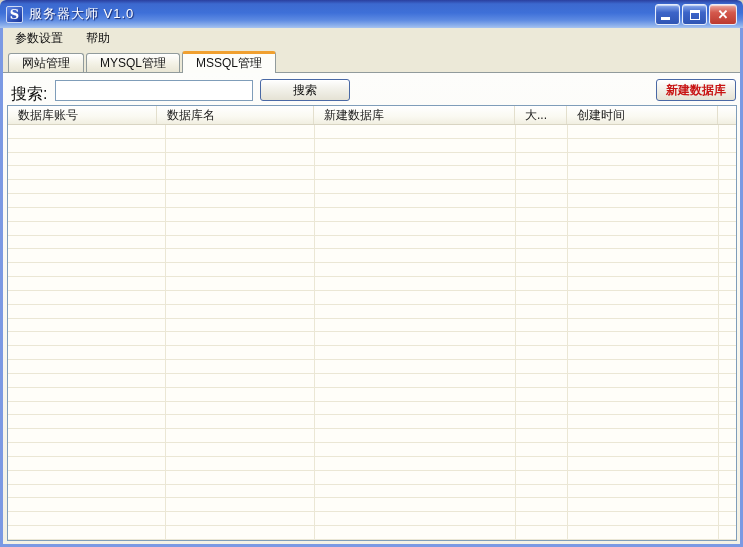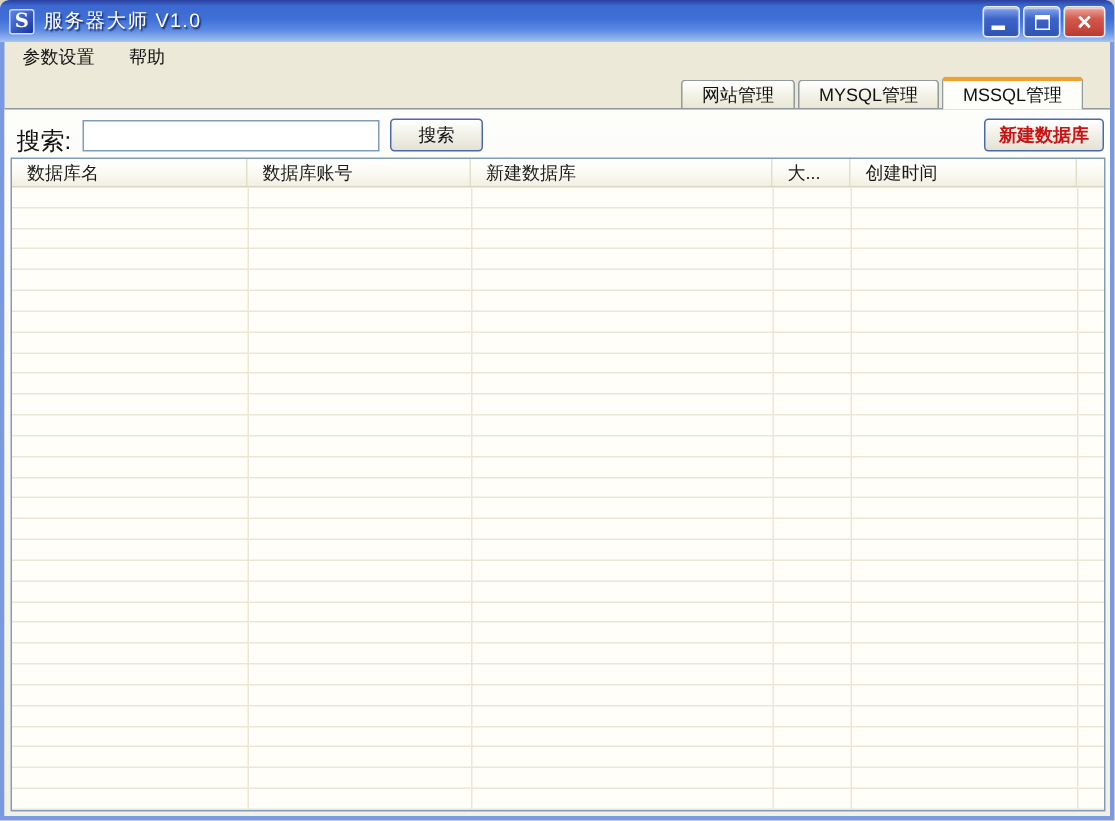--- a/index.html
+++ b/index.html
@@ -50,22 +50,22 @@
     background:#ece9d8;
   }
   .menubar{
     position:absolute;top:0;left:0;right:0;height:22px;
     display:flex;align-items:flex-start;padding-left:9px;gap:17px;
     font-size:12px;color:#111;
   }
   .menu-item{padding:2px 3px;}
   
   .tabstrip{
-    position:absolute;top:22px;left:0;right:16px;height:22px;
-    display:flex;align-items:flex-end;padding-left:5px;justify-content:flex-end;
+    position:absolute;top:22px;left:0;right:4px;height:22px;
+    display:flex;align-items:flex-end;padding-left:5px;
   }
   .tab{
     height:19px;padding:0 13px;margin-right:2px;
     display:flex;align-items:center;font-size:12px;color:#111;
     background:linear-gradient(180deg,#ffffff,#f2f0e3 60%,#e9e6d5);
     border:1px solid #919b9c;border-bottom:none;
     border-radius:3px 3px 0 0;position:relative;z-index:1;
   }
   .tab.active{
     height:22px;z-index:3;background:#fdfdfa;
@@ -81,21 +81,21 @@
   .search-input{
     position:absolute;left:52px;top:7px;width:198px;height:21px;
     border:1px solid #7f9db9;background:#fff;font-size:12px;padding:0 4px;outline:none;
   }
   .xp-btn{
     position:absolute;top:6px;height:22px;border:1px solid #4a69a5;border-radius:3px;
     background:linear-gradient(180deg,#ffffff,#f2f1ea 45%,#e5e2d4);
     box-shadow:inset 0 1px 0 #fff;
     font-size:12px;color:#111;font-family:inherit;cursor:default;
   }
-  .search-btn{left:257px;width:62px;}
+  .search-btn{left:257px;width:90px;}
   .newdb-btn{right:4px;width:80px;color:#c81414;font-weight:bold;}
   
   .table{
     position:absolute;left:4px;right:3px;top:32px;bottom:3px;
     border:1px solid #7f9db9;background:#fffef9;
     display:flex;flex-direction:column;overflow:hidden;
   }
   .thead{
     height:19px;flex:none;display:flex;
     background:linear-gradient(180deg,#ffffff,#faf9f1 60%,#f1efe1);
@@ -147,22 +147,22 @@
       </div>
 
     <div class="panel">
       <span class="search-label">搜索:</span>
       <input class="search-input" type="text" value="" style="">
       <button class="xp-btn search-btn">搜索</button>
       <button class="xp-btn newdb-btn">新建数据库</button>
 
       <div class="table">
         <div class="thead">
+            <div class="th" style="width: 149px;">数据库账号</div>
             <div class="th" style="width: 157px;">数据库名</div>
-            <div class="th" style="width: 149px;">数据库账号</div>
             <div class="th" style="width: 201px;">新建数据库</div>
             <div class="th" style="width: 52px;">大...</div>
             <div class="th" style="width: 151px;">创建时间</div>
             <div class="th" style="width: 19px;"></div>
           </div>
         <div class="tbody">
             <div class="tr"></div>
             <div class="tr"></div>
             <div class="tr"></div>
             <div class="tr"></div>

